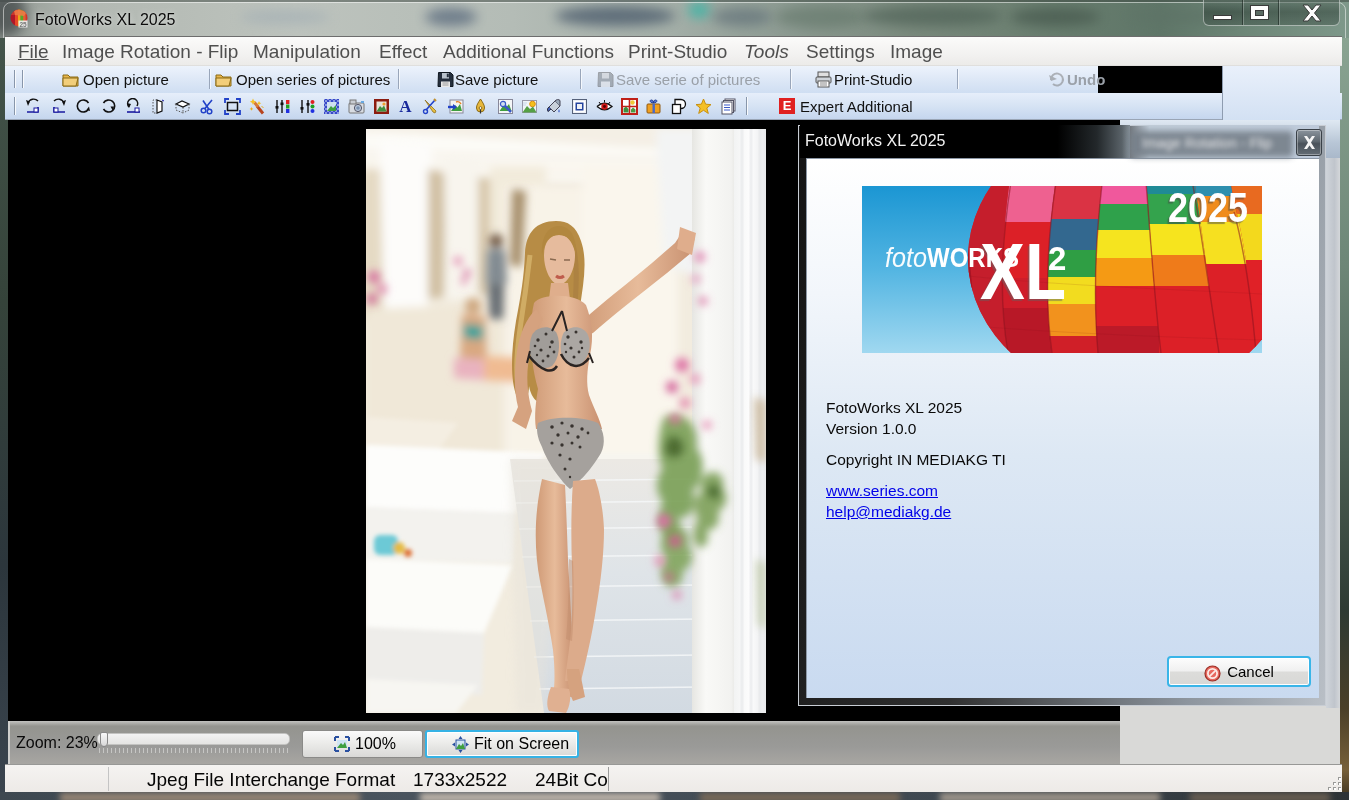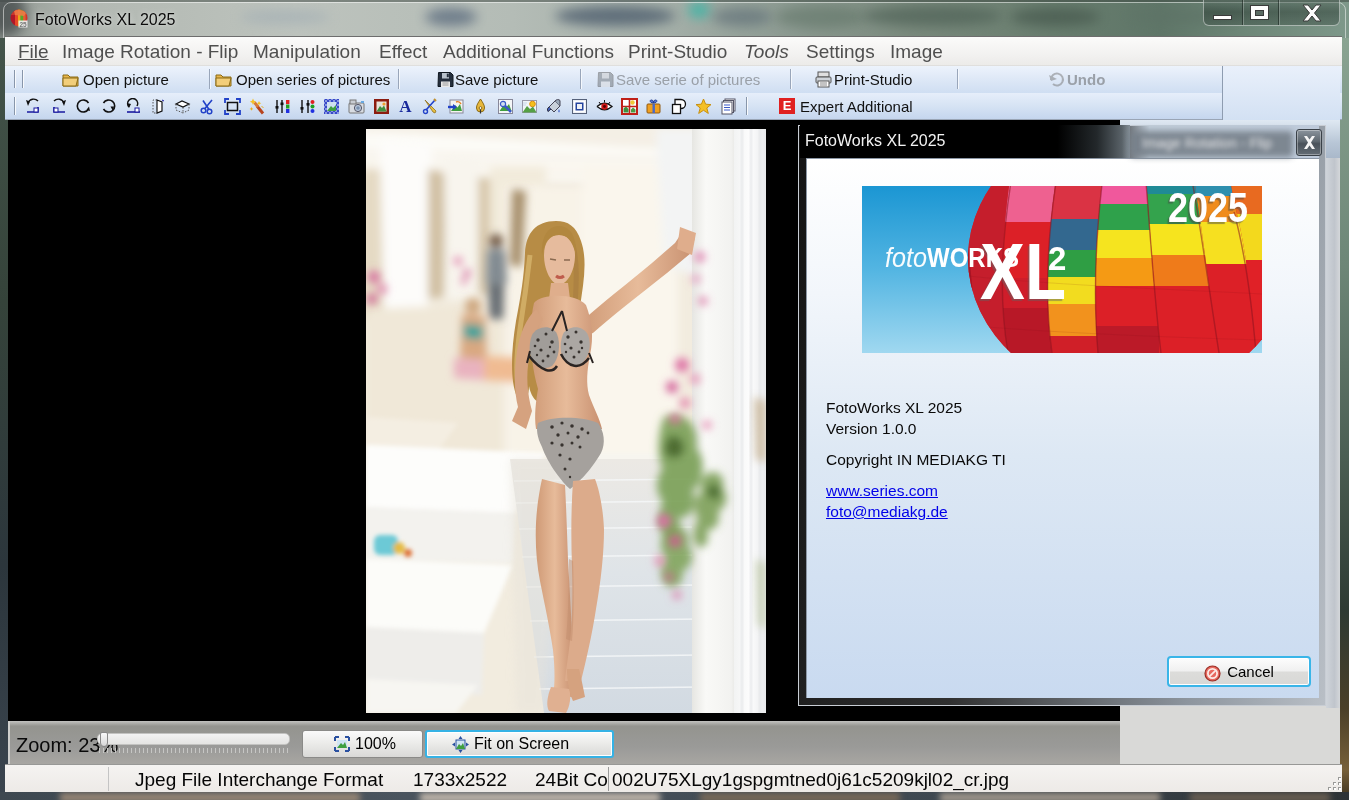--- a/index.html
+++ b/index.html
@@ -15,21 +15,21 @@
 #rborder{left:1340px;top:38px;width:9px;height:762px;background:linear-gradient(180deg,#8aa492,#6d8677 30%,#4b5e53 55%,#2e3a33 75%,#4a3f28 88%,#776039 96%,#3a2f1c);}
 #bborder{left:0;top:792px;width:1349px;height:8px;background:linear-gradient(90deg,#3e4850,#4a545e 30%,#3f4850 70%,#2e3336);overflow:hidden;}
 #appicon{left:10px;top:9px;width:19px;height:19px;}
 #apptitle{left:35px;top:11px;font-size:16px;color:#0b0b0b;text-shadow:0 0 6px rgba(255,255,255,.55),0 0 2px rgba(255,255,255,.4);}
 #winbtns{left:1203px;top:0;width:137px;height:26px;background:linear-gradient(180deg,rgba(90,110,100,.55),rgba(40,56,48,.5) 48%,rgba(60,78,68,.45));border:1px solid rgba(255,255,255,.45);border-top:none;border-radius:0 0 6px 6px;}
 #winbtns .sep{position:absolute;top:0;width:1px;height:25px;background:rgba(20,30,25,.55);box-shadow:1px 0 0 rgba(255,255,255,.25);}
 
 #menubar{left:5px;top:36px;width:1337px;height:30px;background:linear-gradient(180deg,#fbfbfa,#f1f0ef 70%,#ecebe9);border-top:1px solid #6d6d6d;border-bottom:1px solid #e0dfdd;font-size:19px;color:#4f4f4f;}
 #menubar span{position:absolute;top:4px;}
 
-#tb1{left:5px;top:66px;width:1337px;height:27px;background:linear-gradient(180deg,#edf3fc,#dfe9f7 45%,#cfdef2);font-size:15px;color:#111;}
+#tb1{left:5px;top:66px;width:1093px;height:27px;background:linear-gradient(180deg,#edf3fc,#dfe9f7 45%,#cfdef2);font-size:15px;color:#111;}
 #tb1 .grip{position:absolute;top:4px;width:1px;height:18px;background:#8896aa;box-shadow:1px 0 0 #f8fafd;}
 #tb1 .sep{position:absolute;top:3px;width:1px;height:20px;background:#99a6ba;box-shadow:1px 0 0 #f4f8fd;}
 #tb1 span.lbl{position:absolute;top:5px;}
 #tb1 .gray{color:#9aa0a8;}
 #tb2{left:5px;top:93px;width:1337px;height:27px;background:linear-gradient(180deg,#e6eefa,#d6e3f4 50%,#c5d6ee);border-bottom:1px solid #9aa5b5;font-size:15px;color:#111;}
 #tb2 .grip{position:absolute;top:4px;width:1px;height:18px;background:#8896aa;box-shadow:1px 0 0 #f8fafd;}
 #tb1r{left:1222px;top:66px;width:118px;height:54px;background:linear-gradient(180deg,#e9f0fb,#d3e1f3);border-left:1px solid #8e9cb0;}
 .ticon{position:absolute;top:5px;width:17px;height:17px;}
 .ic{position:absolute;top:5px;width:17px;height:17px;}
 
@@ -47,21 +47,21 @@
 #dlgframe{left:798px;top:125px;width:528px;height:581px;border:1px solid #c8cdd4;background:linear-gradient(100deg,#141414 0%,#303030 40%,#8d959e 78%,#b9bfc6 100%);}
 #dlgtitle{left:800px;top:125px;width:330px;height:33px;background:linear-gradient(90deg,#000 0%,#000 78%,#23282b 90%,#6b757c 100%);}
 #dlgtitletxt{left:805px;top:132px;font-size:16px;color:#f2f2f2;}
 #dlgcontent{left:806px;top:158px;width:513px;height:540px;background:linear-gradient(180deg,#ffffff 0%,#f2f6fb 25%,#dde8f4 55%,#c9daf0 100%);border-top:1px solid #8c97a5;border-left:1px solid #8c97a5;}
 #balloon{left:862px;top:186px;width:400px;height:167px;}
 .dtxt{font-size:15.5px;color:#0a0a0a;}
 .dlink{font-size:15.5px;color:#0000e8;text-decoration:underline;}
 #cancelbtn{left:1167px;top:656px;width:144px;height:31px;border:2px solid #39b5e8;border-radius:4px;background:linear-gradient(180deg,#fdfdfd,#f0f0f0 48%,#dcdcda 52%,#d8d8d6);box-shadow:inset 0 0 0 1px #fff;font-size:15px;color:#000;text-align:center;line-height:27px;}
 
 #zoombar{left:8px;top:721px;width:1112px;height:43px;background:linear-gradient(180deg,#c2c2c0 0%,#94948f 12%,#9a9a98 60%,#a8a6a2 100%);border-left:2px solid #cfcfcd;}
-#zoomlbl{left:16px;top:734px;font-size:20px;color:#0a0a0a;}
+#zoomlbl{left:16px;top:734px;font-size:16px;color:#0a0a0a;}
 #slidertrack{left:97px;top:733px;width:193px;height:12px;background:linear-gradient(180deg,#f2f2f2,#e4e4e2);border-radius:5px;border:1px solid #c2c2c0;}
 #sliderthumb{left:100px;top:732px;width:8px;height:15px;background:linear-gradient(180deg,#f8f8f8,#d8d8d8);border:1px solid #888;border-radius:2px 2px 4px 4px;}
 #ticks{left:99px;top:748px;width:192px;height:5px;background:repeating-linear-gradient(90deg,#c6c6c4 0,#c6c6c4 1px,transparent 1px,transparent 4px);}
 .zbtn{position:absolute;height:28px;background:linear-gradient(180deg,#fafafa,#ececea 45%,#d9d9d7);border:1px solid #8a8a88;border-radius:3px;font-size:16px;color:#000;}
 #statusbar{left:5px;top:764px;width:1337px;height:28px;background:linear-gradient(180deg,#f5f3f1,#edeae7);border-top:1px solid #989896;font-size:19px;color:#050505;}
 #statusbar span{position:absolute;top:4px;}
 #grip{left:1326px;top:775px;width:16px;height:16px;}
 </style>
 </head>
 <body>
@@ -681,54 +681,53 @@
 <text x="23" y="81" font-size="28" font-style="italic" fill="#fff" textLength="42" lengthAdjust="spacingAndGlyphs" opacity=".96">foto</text>
 <text x="65" y="81" font-size="27" font-weight="bold" fill="#fff" textLength="92" lengthAdjust="spacingAndGlyphs">WORKS</text>
 <text x="186" y="84" font-size="33" font-weight="bold" fill="#fff">2</text>
 <text x="306" y="36" font-size="42" font-weight="bold" fill="#fff" textLength="80" lengthAdjust="spacingAndGlyphs" style="text-shadow:-2px 2px 1px rgba(70,70,70,.5)">2025</text>
 </g>
 </svg>
 <div class="abs dtxt" style="left:826px;top:399px;">FotoWorks XL 2025</div>
 <div class="abs dtxt" style="left:826px;top:420px;">Version 1.0.0</div>
 <div class="abs dtxt" style="left:826px;top:451px;">Copyright IN MEDIAKG TI</div>
 <div class="abs dlink" style="left:826px;top:482px;">www.series.com</div>
-<div class="abs dlink" style="left:826px;top:503px;">foto@mediakg.de</div>
+<div class="abs dlink" style="left:826px;top:503px;">help@mediakg.de</div>
 <div class="abs" id="cancelbtn"><svg style="vertical-align:middle;margin-right:6px;" width="17" height="17" viewBox="0 0 17 17">
       <circle cx="8.5" cy="8.5" r="7.5" fill="#e8695f" stroke="#9c2d24" stroke-width="1.2"></circle>
       <circle cx="8.5" cy="8.5" r="4.6" fill="none" stroke="#fceae6" stroke-width="1.8"></circle>
       <line x1="5.3" y1="11.7" x2="11.7" y2="5.3" stroke="#fceae6" stroke-width="1.8"></line>
     </svg>Cancel</div>
 
 <div class="abs" id="zoombar"></div>
 <div class="abs" id="zoomlbl">Zoom: 23%</div>
 <div class="abs" id="slidertrack"></div>
 <div class="abs" id="sliderthumb"></div>
 <div class="abs" id="ticks"></div>
 <div class="abs zbtn" style="left:302px;top:730px;width:121px;">
   <svg style="position:absolute;left:31px;top:5px;" width="16" height="16" viewBox="0 0 16 16">
       <path d="M1,1 h4 M11,1 h4 M1,15 h4 M11,15 h4 M1,1 v4 M1,11 v4 M15,1 v4 M15,11 v4" stroke="#2a50a0" stroke-width="2" fill="none"></path>
       <rect x="3" y="4" width="10" height="8" fill="#cfe4f4"></rect>
       <path d="M3,12 L7,7 L9,9 L11,6 L13,12 Z" fill="#3f9f3f"></path>
     </svg>
   <span style="position:absolute;left:52px;top:4px;">100%</span>
 </div>
-<div class="abs zbtn" style="left:425px;top:730px;width:189px;border:2px solid #35b2e5;box-shadow:inset 0 0 0 1px #fff;">
+<div class="abs zbtn" style="left:425px;top:730px;width:154px;border:2px solid #35b2e5;box-shadow:inset 0 0 0 1px #fff;">
   <svg style="position:absolute;left:25px;top:4px;" width="17" height="17" viewBox="0 0 17 17">
       <rect x="4" y="4" width="9" height="9" fill="#cfe4f4" stroke="#2a50a0"></rect>
       <path d="M4,13 L7,8 L9,10 L11,7 L13,13 Z" fill="#3f9f3f"></path>
       <path d="M8.5,0 L10.5,3 h-4 Z M8.5,17 L6.5,14 h4 Z M0,8.5 L3,6.5 v4 Z M17,8.5 L14,10.5 v-4 Z" fill="#2a50a0"></path>
     </svg>
   <span style="position:absolute;left:47px;top:3px;">Fit on Screen</span>
 </div>
 
 <div class="abs" id="statusbar">
-  <span style="left:130px;text-align:right;">Jpeg File Interchange Format</span>
+  <span style="left:142px;text-align:right;">Jpeg File Interchange Format</span>
   <span style="left:408px;">1733x2522</span>
   <span style="left:530px;">24Bit Co</span>
-  <span style="left:607px;">002U75XLgy1gspgmtned0j61c5209kjl02_cr.jpg</span>
   <div style="position:absolute;left:603px;top:2px;width:1px;height:24px;background:#9a9a9a;"></div>
   <div style="position:absolute;left:103px;top:2px;width:1px;height:24px;background:#c4c4c4;"></div>
 </div>
 <svg class="abs" id="grip" viewBox="0 0 16 16">
     <g fill="#9a9a98">
       <rect x="12" y="12" width="3" height="3"></rect>
       <rect x="12" y="7" width="3" height="3"></rect>
       <rect x="12" y="2" width="3" height="3"></rect>
       <rect x="7" y="12" width="3" height="3"></rect>
       <rect x="7" y="7" width="3" height="3"></rect>

